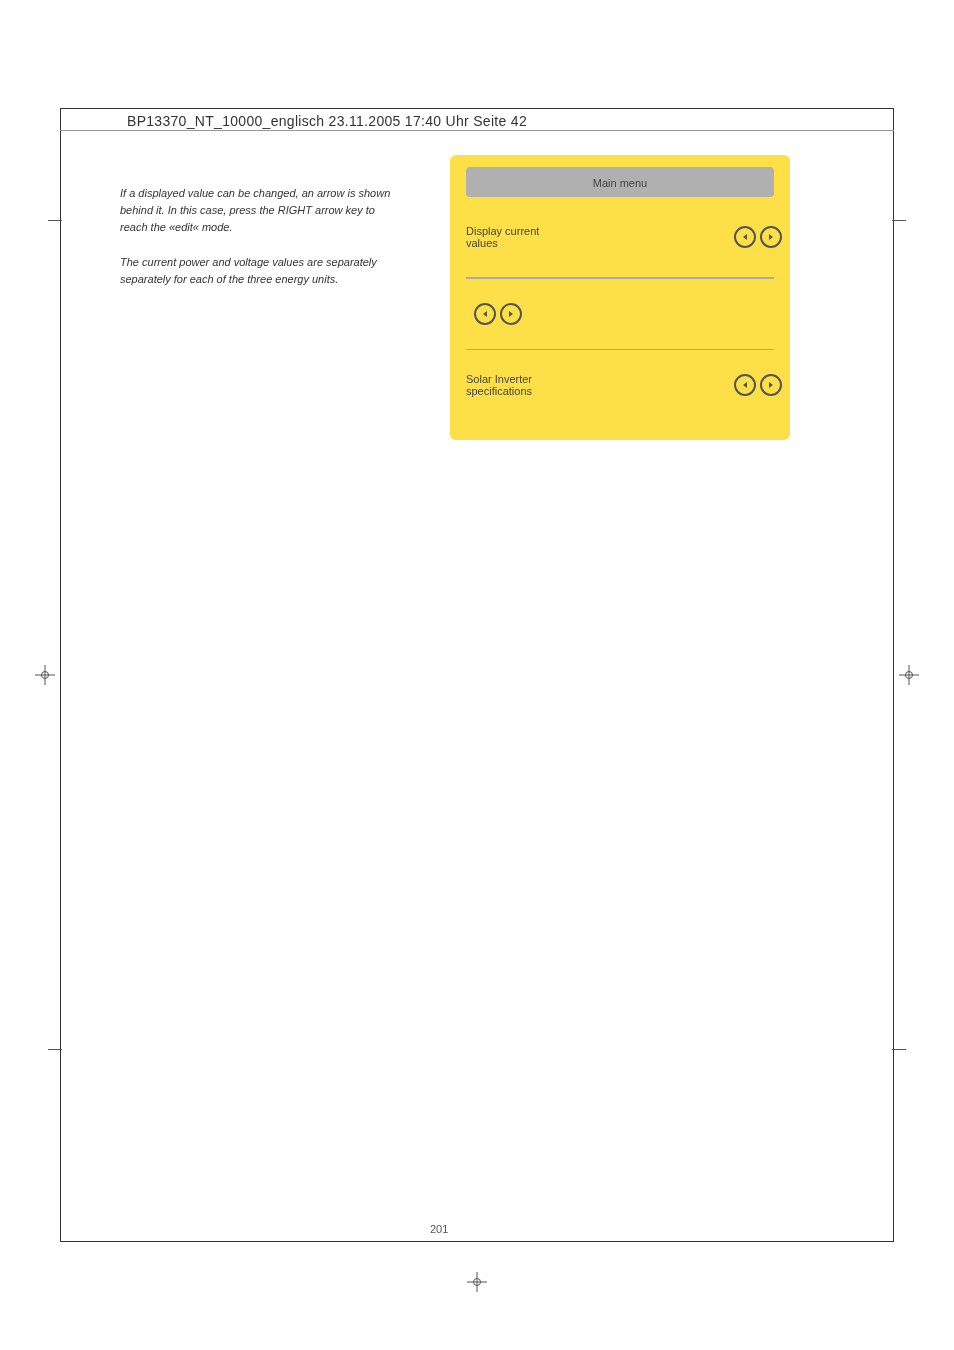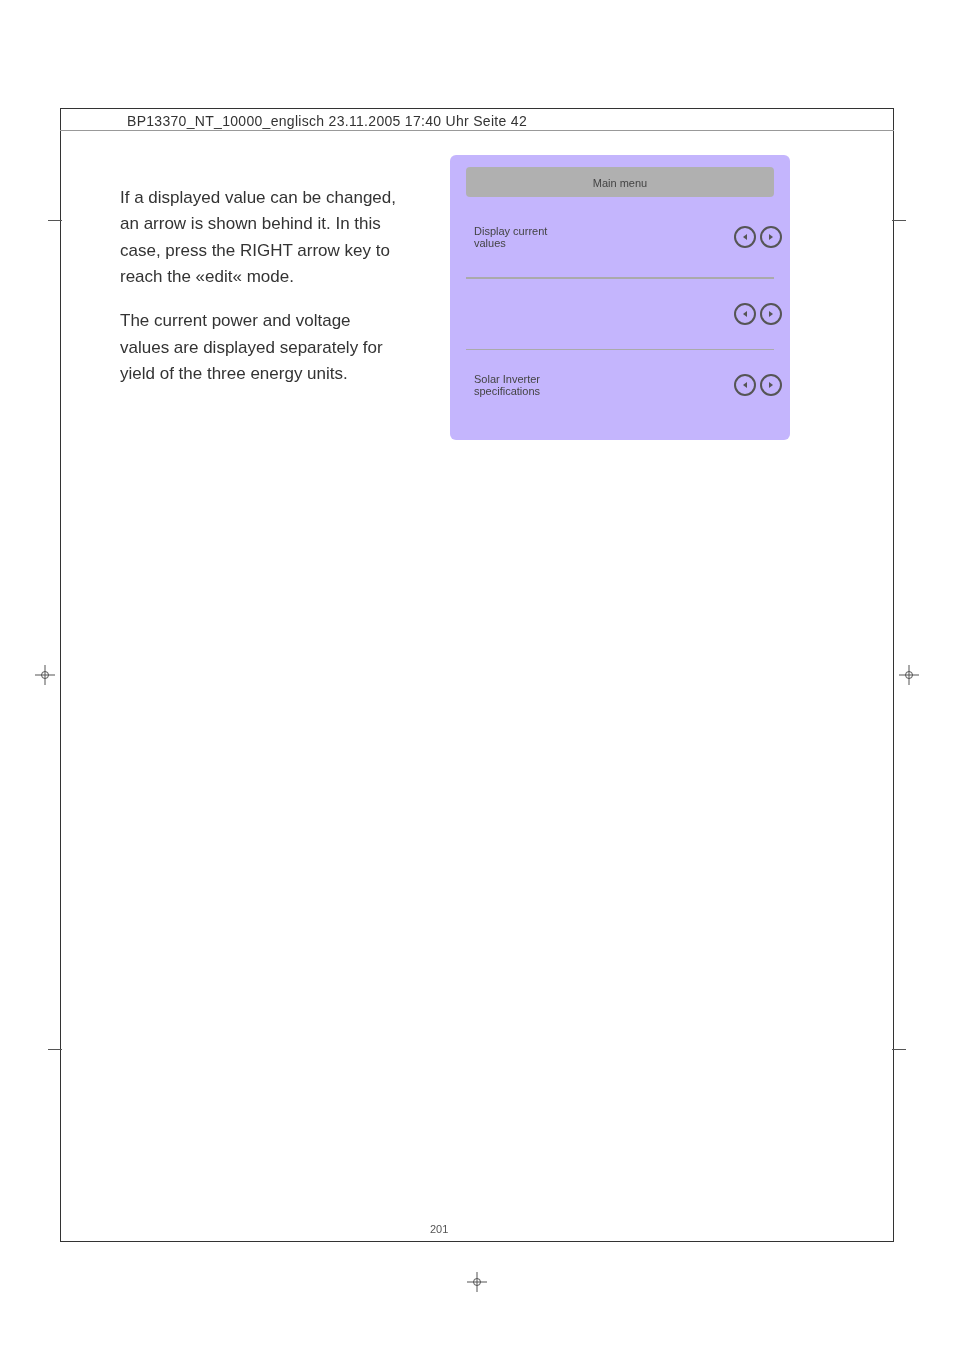--- a/index.html
+++ b/index.html
@@ -139,38 +139,39 @@
     }
 
     
     .left-column {
       position: absolute;
       top: 185px;
       left: 120px;
       width: 280px;
     }
     .left-column p {
-      font-size: 17px;
+      font-size: 11px;
       line-height: 1.55;
       color: #333;
       margin-bottom: 18px;
+      font-style: italic;
     }
 
     
     .right-panel {
       position: absolute;
       top: 155px;
       left: 430px;
       width: 420px;
     }
 
     
     .menu-container {
       position: relative;
-      background: #c4b5fd;
+      background: #fde047;
       border-radius: 6px;
       padding: 12px 0 20px 0;
       width: 340px;
       margin-left: 20px;
     }
 
     
     .main-menu-header {
       background: #b0b0b0;
       border-radius: 4px;
@@ -180,25 +181,24 @@
     }
     .main-menu-header span {
       font-size: 11px;
       color: #444;
     }
 
     
     .menu-item {
       display: flex;
       align-items: center;
-      justify-content: flex-end;
+      justify-content: space-between;
       padding: 0 8px 0 16px;
       margin-top: 0;
       min-height: 70px;
-      margin-left: 8px;
     }
 
     .menu-item-first {
       min-height: 80px;
     }
 
     .menu-item-label {
       font-size: 11px;
       color: #444;
       flex: 1;
@@ -314,21 +314,21 @@
 <div class="right-crosshair crosshair">
   <div class="crosshair-circle"></div>
 </div>
 
 <div class="bottom-crosshair crosshair">
   <div class="crosshair-circle"></div>
 </div>
 
 <div class="left-column">
   <p>If a displayed value can be changed, an arrow is shown behind it. In this case, press the RIGHT arrow key to reach the «edit« mode.</p>
-  <p>The current power and voltage values are displayed separately for yield of the three energy units.</p>
+  <p>The current power and voltage values are separately separately for each of the three energy units.</p>
 </div>
 
 <div class="right-panel">
   <div class="menu-container">
 
     <div class="main-menu-header">
       <span>Main menu</span>
     </div>
 
     <div class="menu-item menu-item-first">

